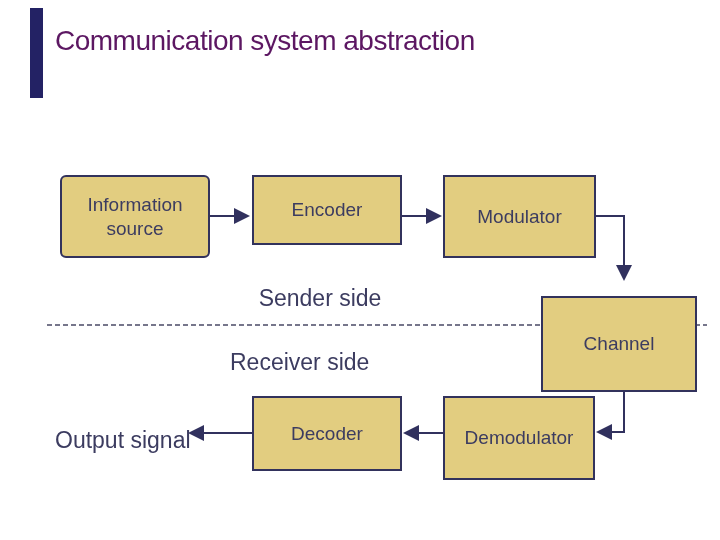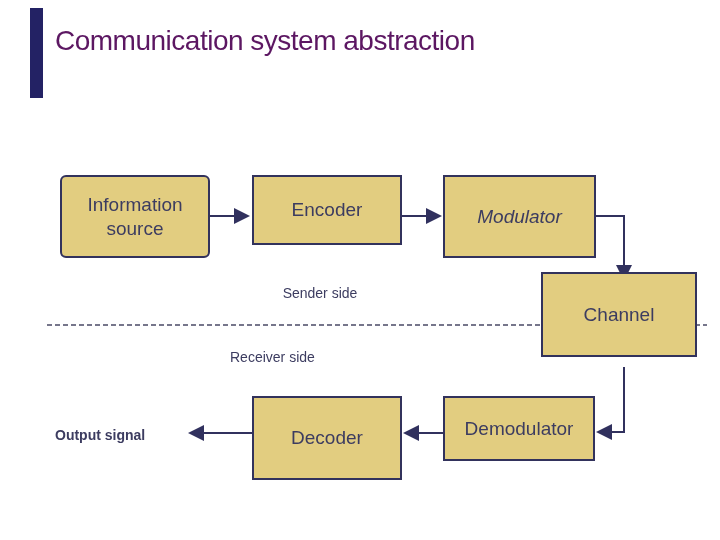--- a/index.html
+++ b/index.html
@@ -49,33 +49,33 @@
     align-items: center;
     justify-content: center;
     text-align: center;
     font-size: 19px;
     line-height: 24px;
     color: var(--text, #3C3C60);
     padding: 2px 6px;
   }
   .box-information-source { left: 60px;  top: 175px; width: 150px; height: 83px; border-radius: 6px; }
   .box-encoder            { left: 252px; top: 175px; width: 150px; height: 70px; }
-  .box-modulator          { left: 443px; top: 175px; width: 153px; height: 83px; font-style: italic; }
-  .box-channel            { left: 541px; top: 272px; width: 156px; height: 85px; }
-  .box-decoder            { left: 252px; top: 396px; width: 150px; height: 84px; }
-  .box-demodulator        { left: 443px; top: 396px; width: 152px; height: 65px; }
+  .box-modulator          { left: 443px; top: 175px; width: 153px; height: 83px; }
+  .box-channel            { left: 541px; top: 296px; width: 156px; height: 96px; }
+  .box-decoder            { left: 252px; top: 396px; width: 150px; height: 75px; }
+  .box-demodulator        { left: 443px; top: 396px; width: 152px; height: 84px; }
   .float-label {
     position: absolute;
-    font-size: 14px;
+    font-size: 23px;
     color: var(--text, #3C3C60);
     white-space: nowrap;
   }
   .label-sender   { left: 230px; top: 285px; width: 180px; text-align: center; }
   .label-receiver { left: 230px; top: 349px; width: 210px; text-align: left; }
-  .label-output   { left: 55px;  top: 427px; font-weight: bold; }
+  .label-output   { left: 55px;  top: 427px; }
 </style>
 </head>
 <body>
 
 <div class="slide">
 
   <div class="accent-bar"></div>
 
   <div class="slide-title">Communication system abstraction</div>
 

